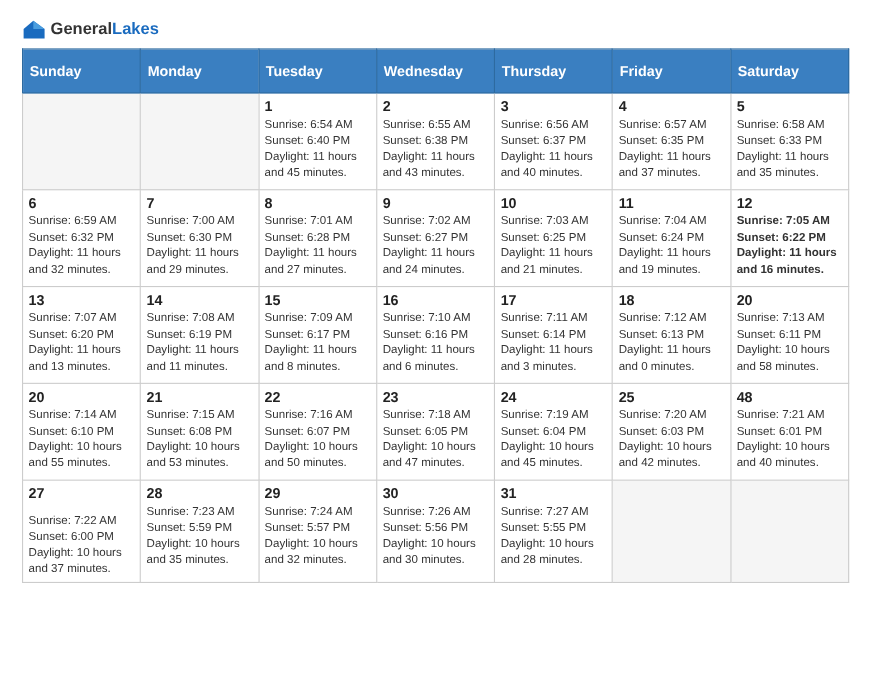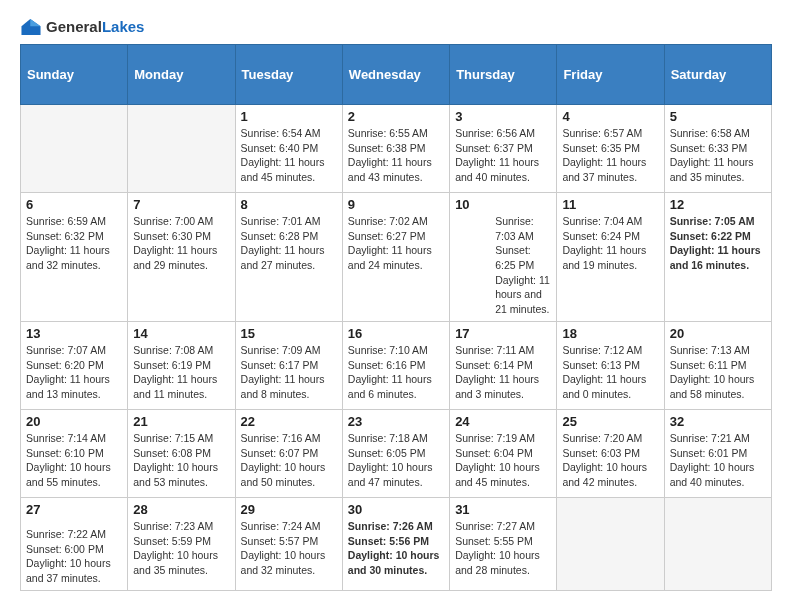--- a/index.html
+++ b/index.html
@@ -61,21 +61,21 @@
     .calendar {
       width: 100%;
       border-collapse: collapse;
       border: 1px solid #ccc;
     }
     .calendar th {
       background: #3a7fc1;
       color: #fff;
       font-size: 13px;
       font-weight: bold;
-      padding: 22px 6px;
+      padding: 12px 6px;
       border: 1px solid #2d6aa0;
       text-align: left;
     }
     .calendar td {
       border: 1px solid #ccc;
       vertical-align: top;
       padding: 4px 5px;
       width: calc(100% / 7);
       min-height: 80px;
       font-size: 11px;
@@ -187,21 +187,21 @@
 Daylight: 11 hours and 27 minutes.</div>
           </td>
           <td>
             <span class="day-num">9</span>
             <div class="day-info" style="white-space: pre-line;">Sunrise: 7:02 AM
 Sunset: 6:27 PM
 Daylight: 11 hours and 24 minutes.</div>
           </td>
           <td>
             <span class="day-num">10</span>
-            <div class="day-info" style="white-space: pre-line; margin-left: 40px;">Sunrise: 7:03 AM
+            <div class="day-info" style="white-space: pre-line;">Sunrise: 7:03 AM
 Sunset: 6:25 PM
 Daylight: 11 hours and 21 minutes.</div>
           </td>
           <td>
             <span class="day-num">11</span>
             <div class="day-info" style="white-space: pre-line;">Sunrise: 7:04 AM
 Sunset: 6:24 PM
 Daylight: 11 hours and 19 minutes.</div>
           </td>
           <td>
@@ -286,21 +286,21 @@
 Sunset: 6:04 PM
 Daylight: 10 hours and 45 minutes.</div>
           </td>
           <td>
             <span class="day-num">25</span>
             <div class="day-info" style="white-space: pre-line;">Sunrise: 7:20 AM
 Sunset: 6:03 PM
 Daylight: 10 hours and 42 minutes.</div>
           </td>
           <td>
-            <span class="day-num">32</span>
+            <span class="day-num">48</span>
             <div class="day-info" style="white-space: pre-line;">Sunrise: 7:21 AM
 Sunset: 6:01 PM
 Daylight: 10 hours and 40 minutes.</div>
           </td>
         </tr>
         <tr class="cal-row">
           <td>
             <span class="day-num">27</span>
             <div class="day-info" style="white-space: pre-line; margin-top: 10px;">Sunrise: 7:22 AM
 Sunset: 6:00 PM
@@ -313,21 +313,21 @@
 Daylight: 10 hours and 35 minutes.</div>
           </td>
           <td>
             <span class="day-num">29</span>
             <div class="day-info" style="white-space: pre-line;">Sunrise: 7:24 AM
 Sunset: 5:57 PM
 Daylight: 10 hours and 32 minutes.</div>
           </td>
           <td>
             <span class="day-num">30</span>
-            <div class="day-info" style="white-space: pre-line; font-weight: bold;">Sunrise: 7:26 AM
+            <div class="day-info" style="white-space: pre-line;">Sunrise: 7:26 AM
 Sunset: 5:56 PM
 Daylight: 10 hours and 30 minutes.</div>
           </td>
           <td>
             <span class="day-num">31</span>
             <div class="day-info" style="white-space: pre-line;">Sunrise: 7:27 AM
 Sunset: 5:55 PM
 Daylight: 10 hours and 28 minutes.</div>
           </td>
           <td class="empty"></td>

